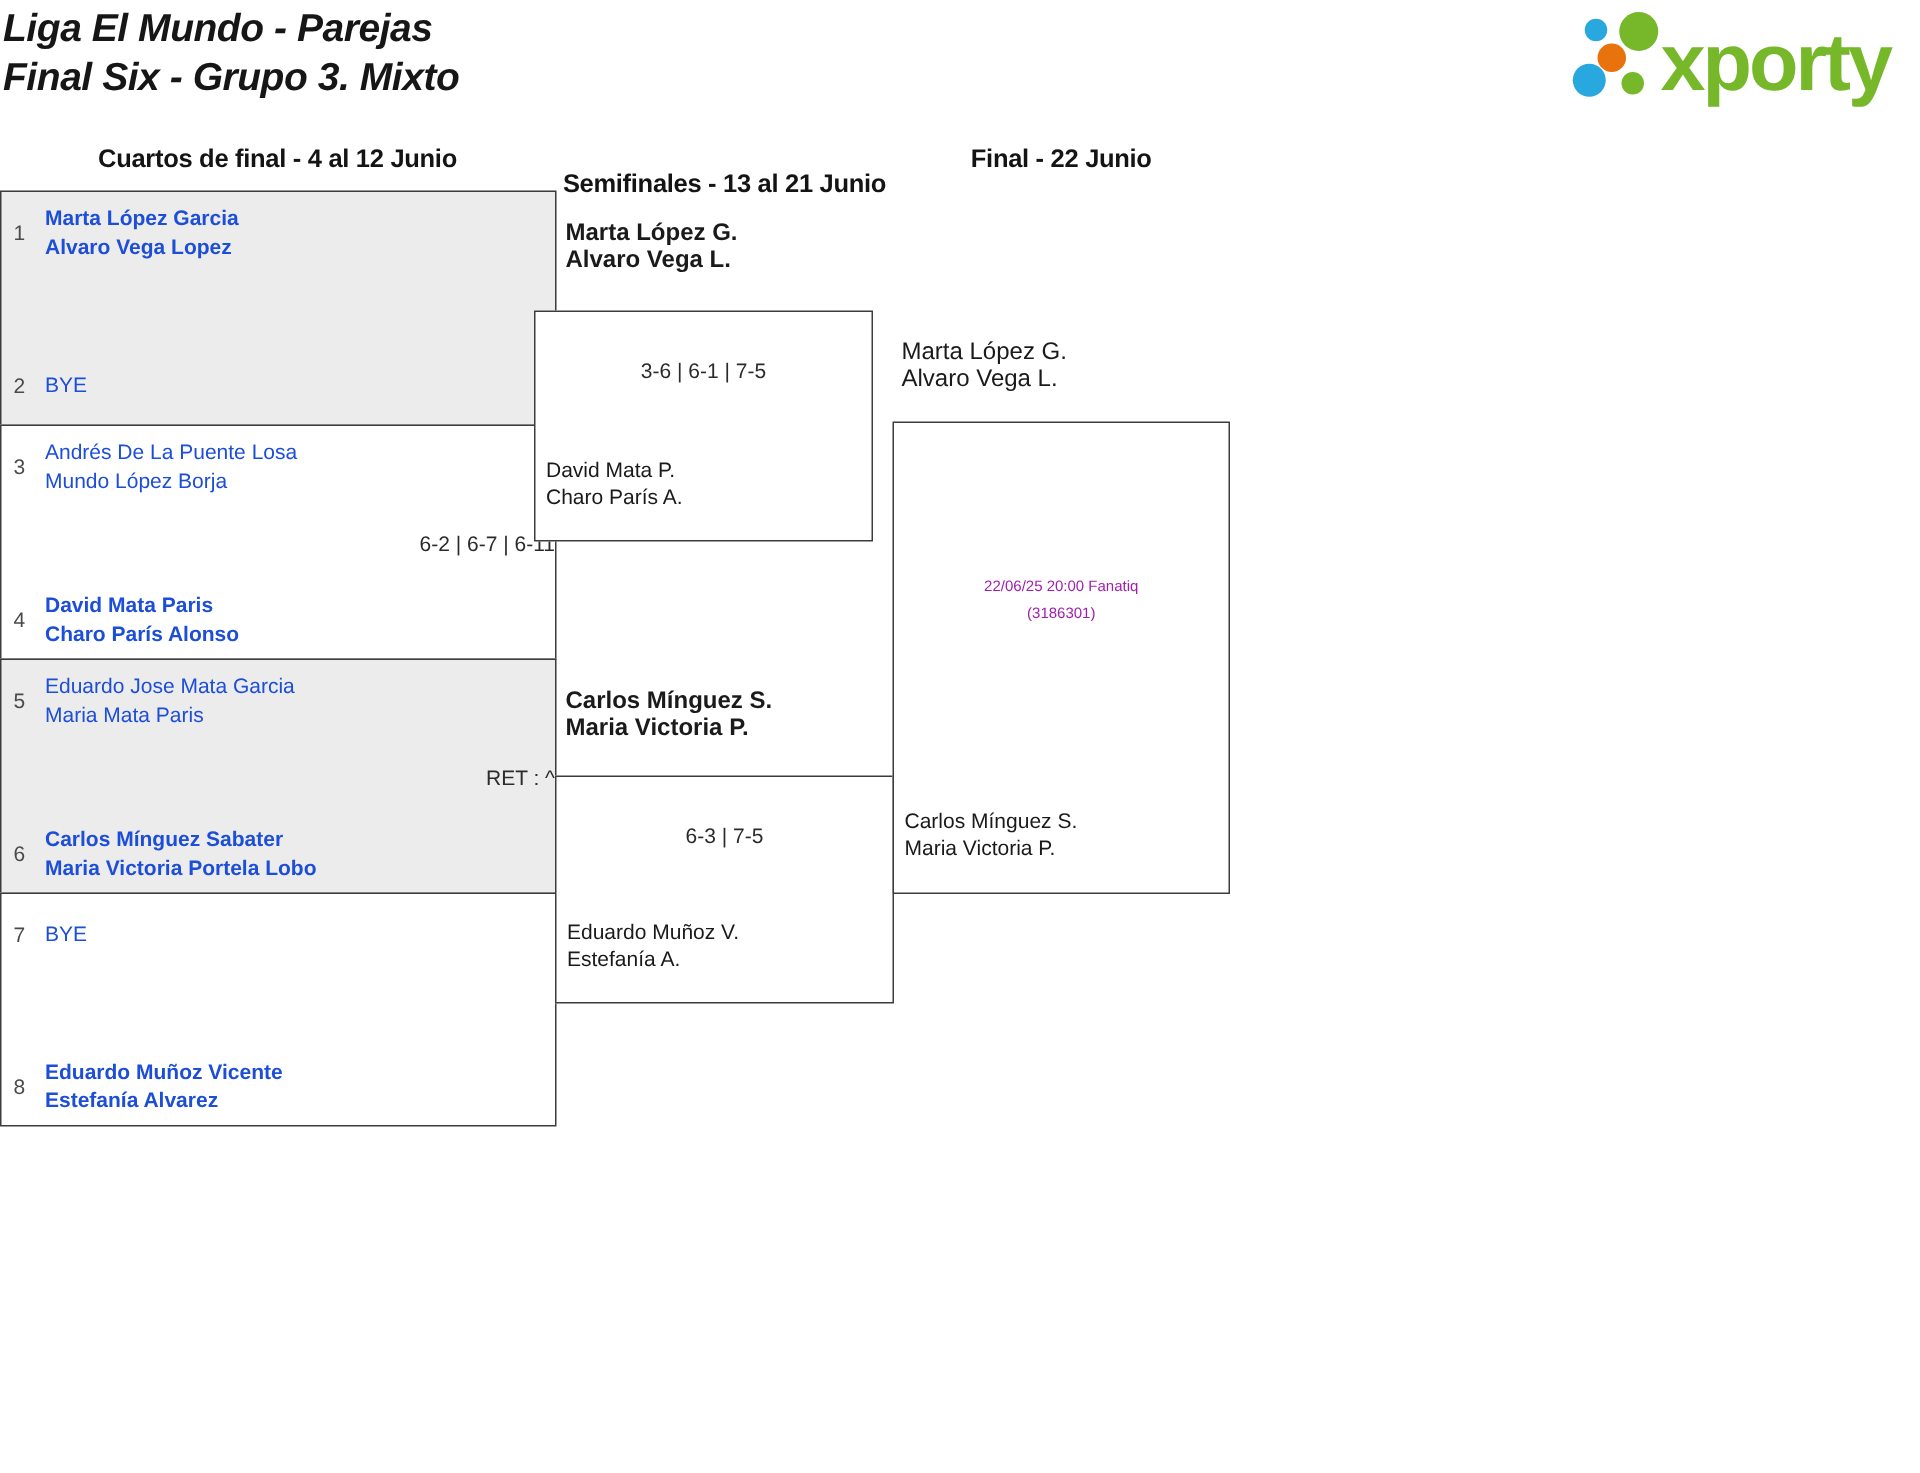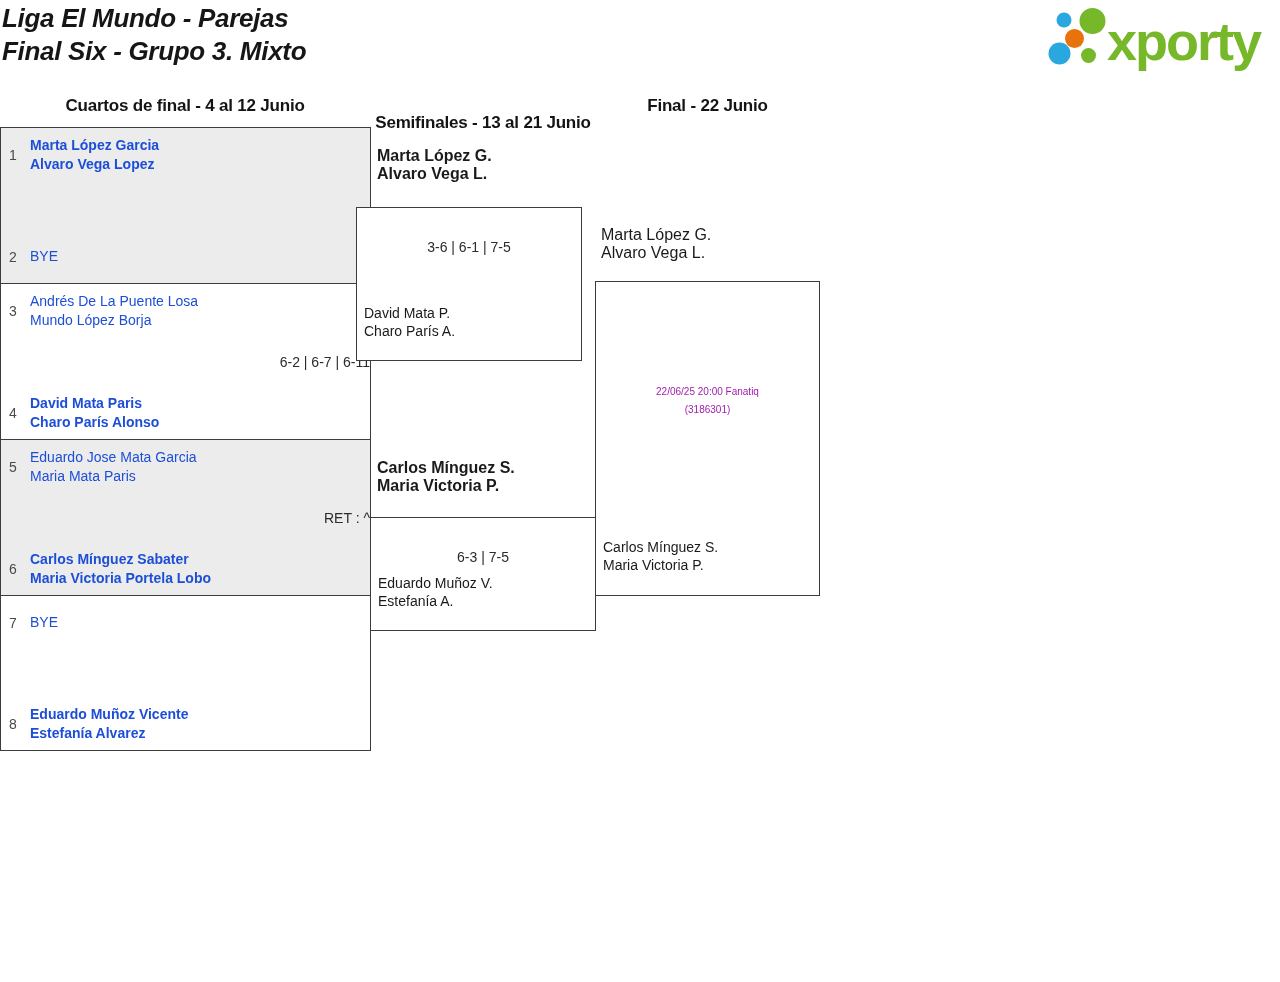--- a/index.html
+++ b/index.html
@@ -30,21 +30,21 @@
   .seed{width:15px;flex:none;font-size:14px;color:#4a4a4a;}
   .names{display:flex;flex-direction:column;justify-content:center;height:37px;font-size:14px;line-height:18.5px;color:#1d4ed8;}
   .names.w{font-weight:700;}
   .nl{white-space:nowrap;}
   .score{position:absolute;left:0;right:0;text-align:center;font-size:14px;color:#2b2b2b;}
   .qf .score{top:50%;transform:translateY(-50%);text-align:right;}
 
   
   .mbox{position:absolute;box-sizing:border-box;border:1px solid #3c3c3c;background:#fff;}
   .sf1{left:356px;top:207px;width:226px;height:154px;}
-  .sf2{left:370px;top:517px;width:226px;height:114px;}
+  .sf2{left:370px;top:517px;width:226px;height:152px;}
   .fbox{left:595px;top:281px;width:225px;height:315px;}
   .mbox .score{top:31px;}
   .pair-label{position:absolute;font-size:16px;line-height:18px;white-space:nowrap;color:#1a1a1a;}
   .pair-label.w{font-weight:700;}
   .lbl-sf1{left:377px;top:147px;}
   .lbl-sf2{left:377px;top:459px;}
   .lbl-f1{left:601px;top:226px;}
   .inbox-team{position:absolute;left:7px;font-size:14px;line-height:18px;color:#1a1a1a;}
   .inbox-team .nl{display:block;}
   .sf1 .inbox-team{bottom:20px;}

